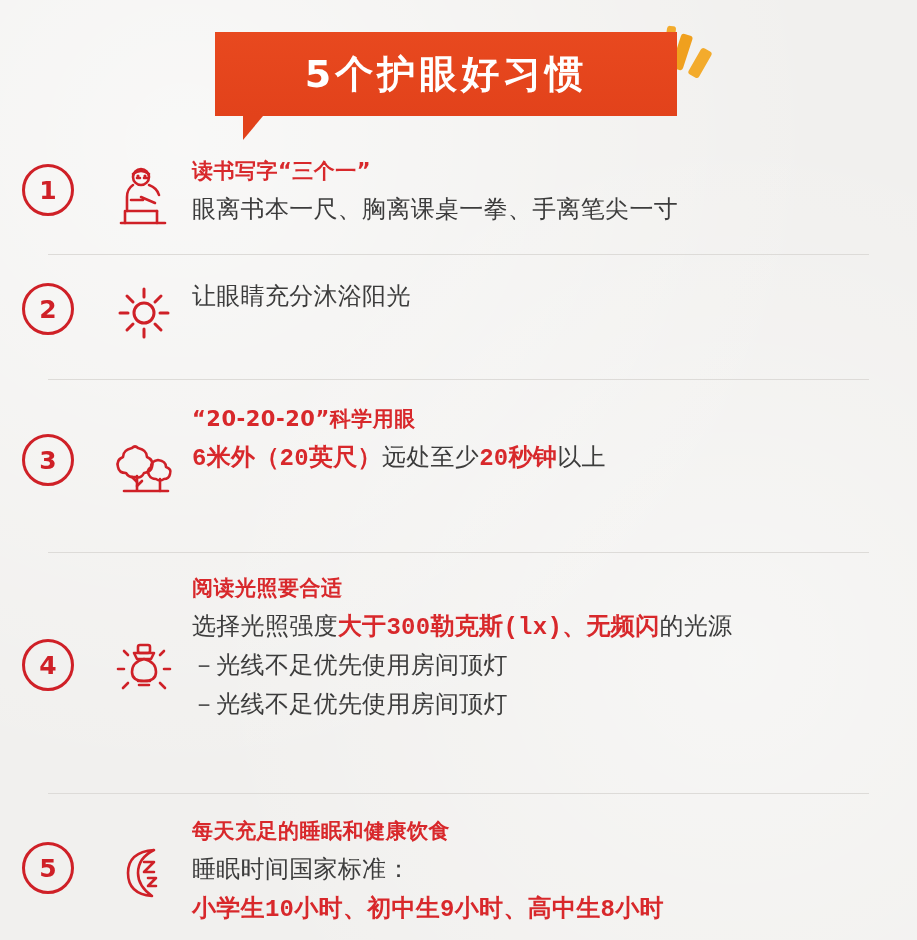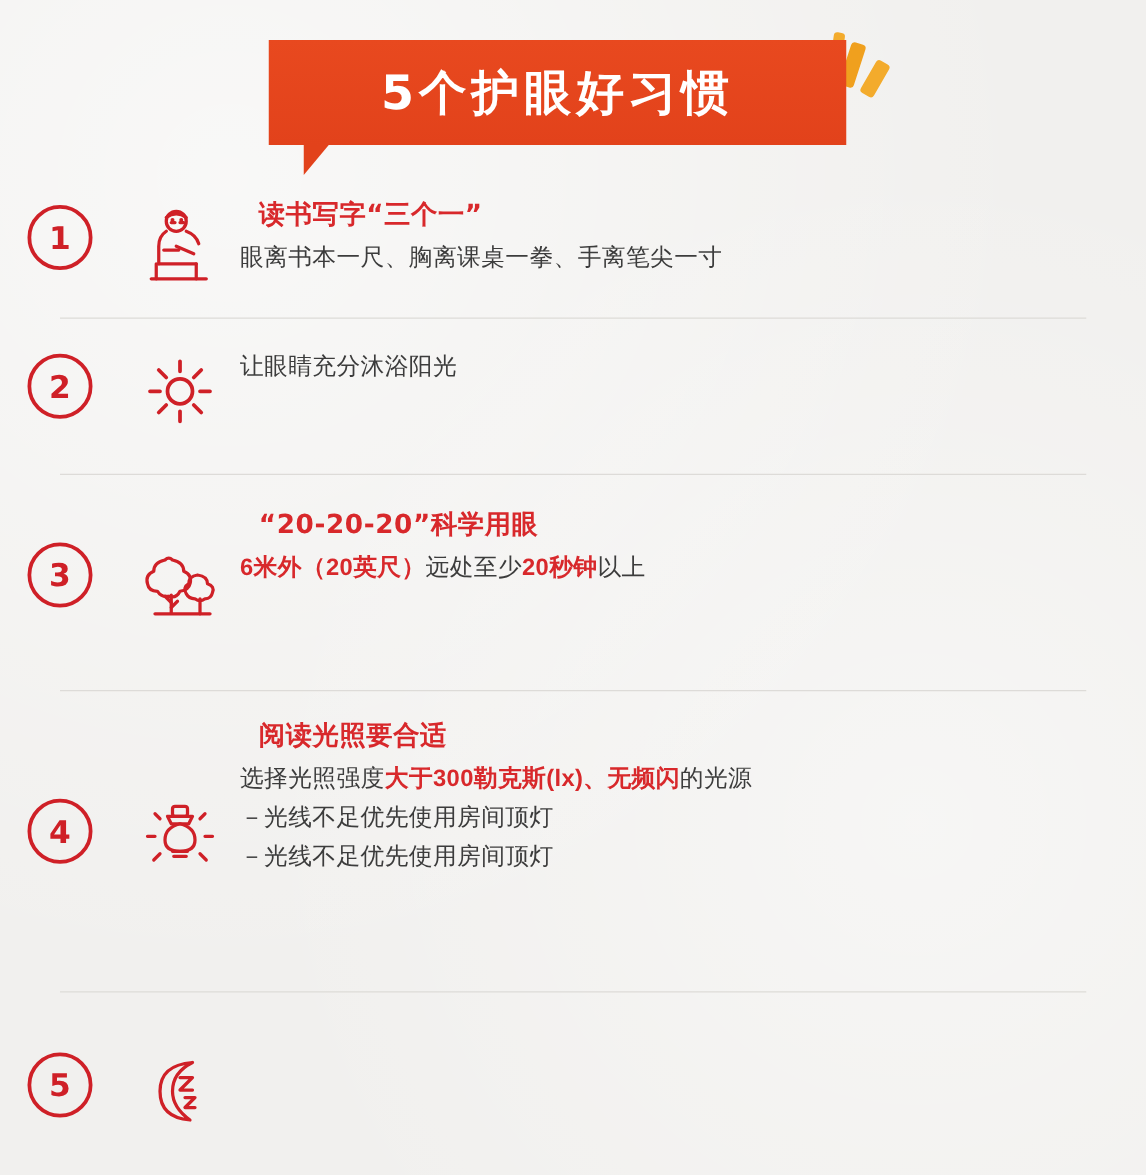--- a/index.html
+++ b/index.html
@@ -144,27 +144,26 @@
     padding-top: 2px;
   }
   .h {
     color: #d8282b;
     font-size: 21px;
     font-weight: bold;
     line-height: 1.45;
     margin-bottom: 6px;
     font-family: "DejaVu Sans", "Liberation Sans", sans-serif;
     letter-spacing: 0.5px;
-    margin-left: 15px;
   }
   .p {
     color: #3c3c3c;
-    font-size: 19px;
+    font-size: 24px;
     line-height: 1.62;
-    font-family: Liberation Sans, sans-serif;
+    font-family: Liberation Mono, monospace;
     letter-spacing: 0.3px;
   }
   .p .rb {
     color: #d8282b;
     font-weight: bold;
   }
   .p.bold-red {
     color: #d8282b;
     font-weight: bold;
   }
@@ -308,16 +307,21 @@
       </div>
       <div class="icon-cell">
         <svg width="60" height="62" viewBox="0 0 60 62">
           <g stroke="#cf2027" stroke-width="2.6" fill="none" stroke-linecap="round" stroke-linejoin="round">
             <path d="M40 8 q-26 2 -26 23 q0 21 24 23 q-14 -10 -14 -23 q0 -15 16 -23z"></path>
             <path d="M30 20 h10 l-10 10 h10"></path>
             <path d="M34 36 h8 l-8 8 h8"></path>
           </g>
         </svg>
       </div>
+      <div class="txt">
+        <div class="h">每天充足的睡眠和健康饮食</div>
+        <div class="p">睡眠时间国家标准：</div>
+        <div class="p bold-red">小学生10小时、初中生9小时、高中生8小时</div>
+      </div>
     </div>
 
   </div>
 </div>
 
 </body></html>

